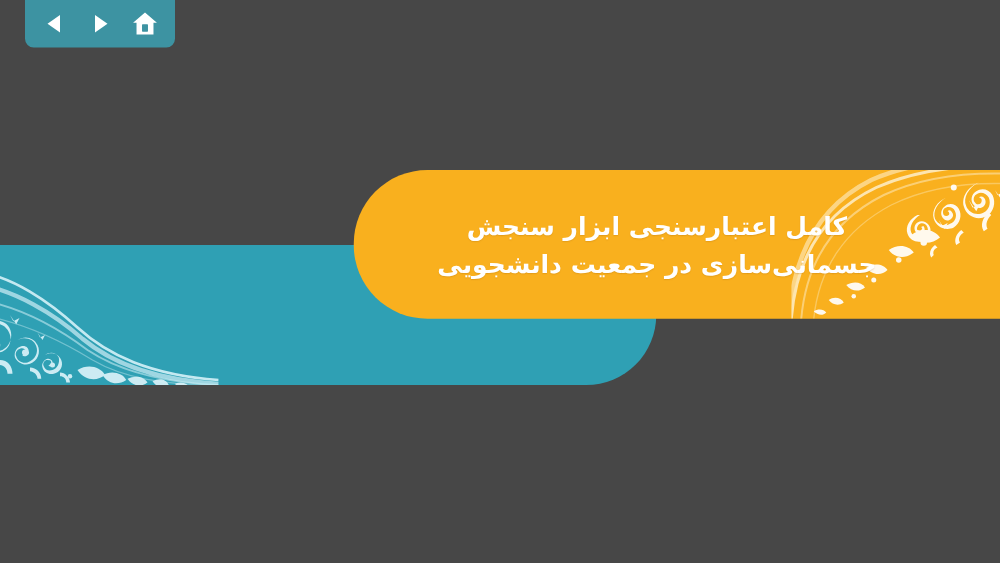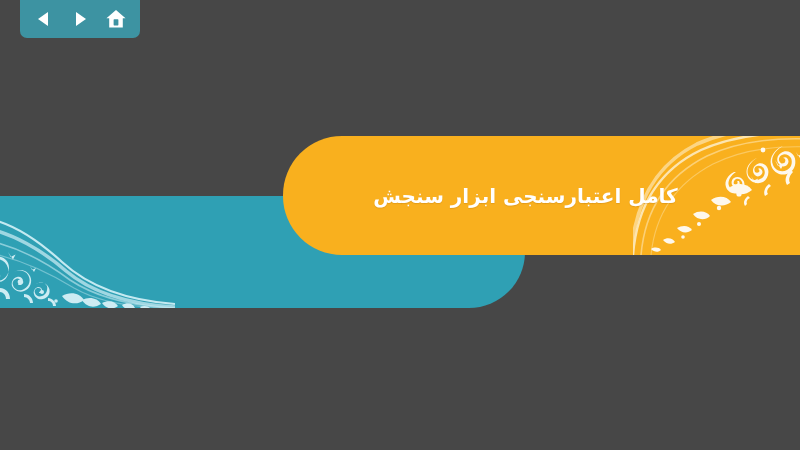--- a/index.html
+++ b/index.html
@@ -203,20 +203,21 @@
           <circle cx="86" cy="72" r="2.2"></circle>
           <circle cx="66" cy="88" r="2"></circle>
           <circle cx="130" cy="14" r="2.4"></circle>
           <circle cx="50" cy="101" r="1.8"></circle>
         </g>
       </svg>
     </div>
 
     <div class="title-block">
       <div class="title-line">کامل اعتبارسنجی ابزار سنجش</div>
+      <div class="title-line">جسمانی‌سازی در جمعیت دانشجویی</div>
     </div>
   </div>
 
   <div class="navbar">
     <div class="nav-btn">
       <span>
         <svg width="20" height="20" viewBox="0 0 20 20" aria-hidden="true">
           <polygon points="14,3 14,17 4,10" fill="#ffffff"></polygon>
         </svg>
       </span>

